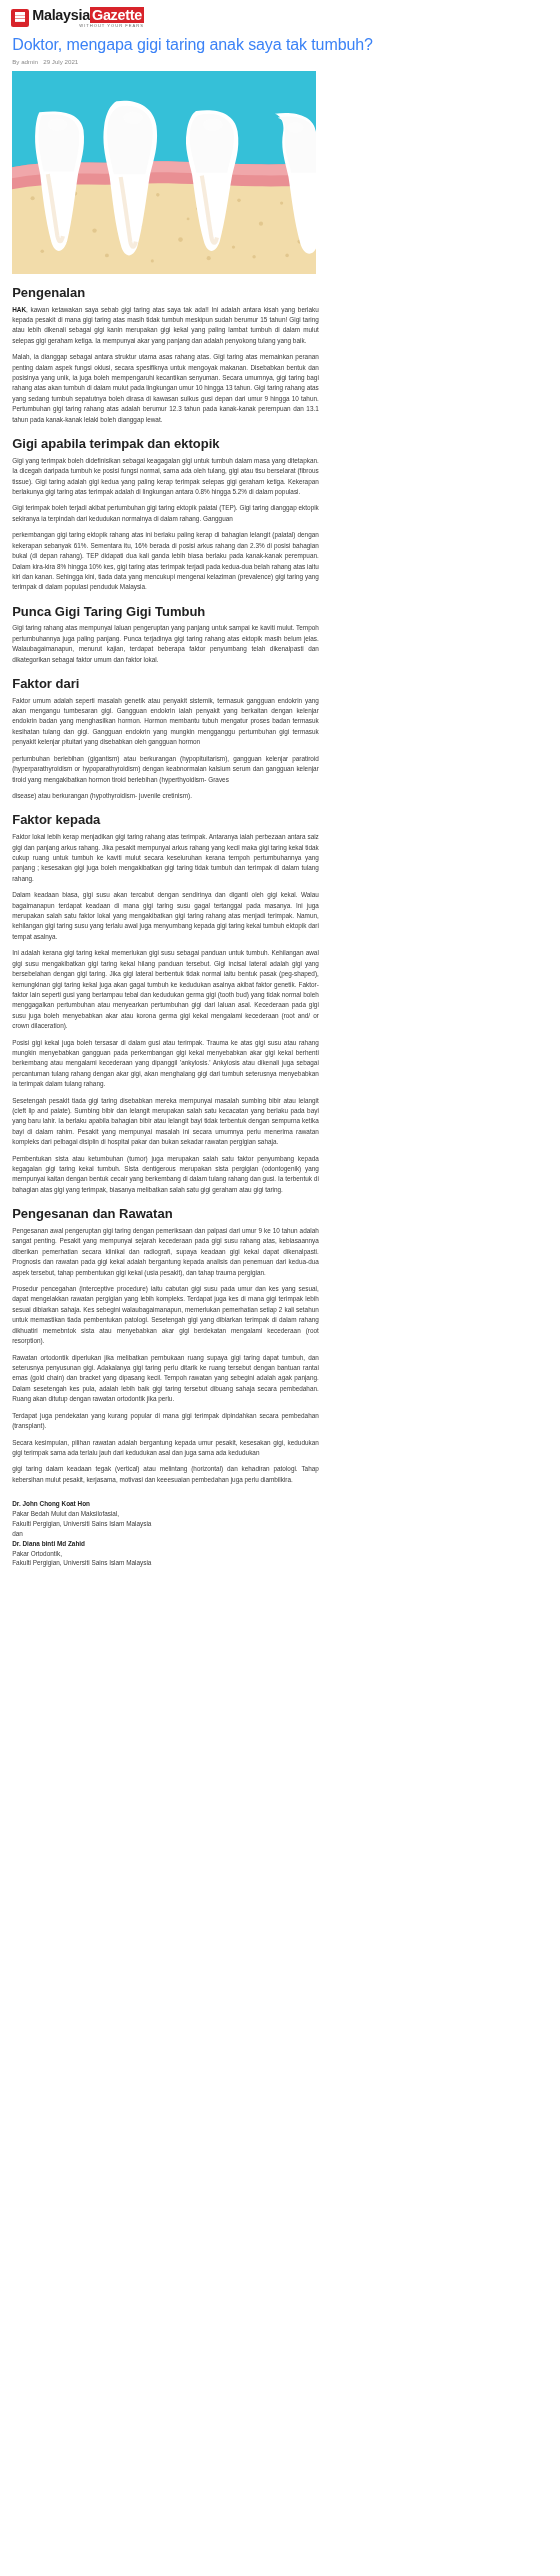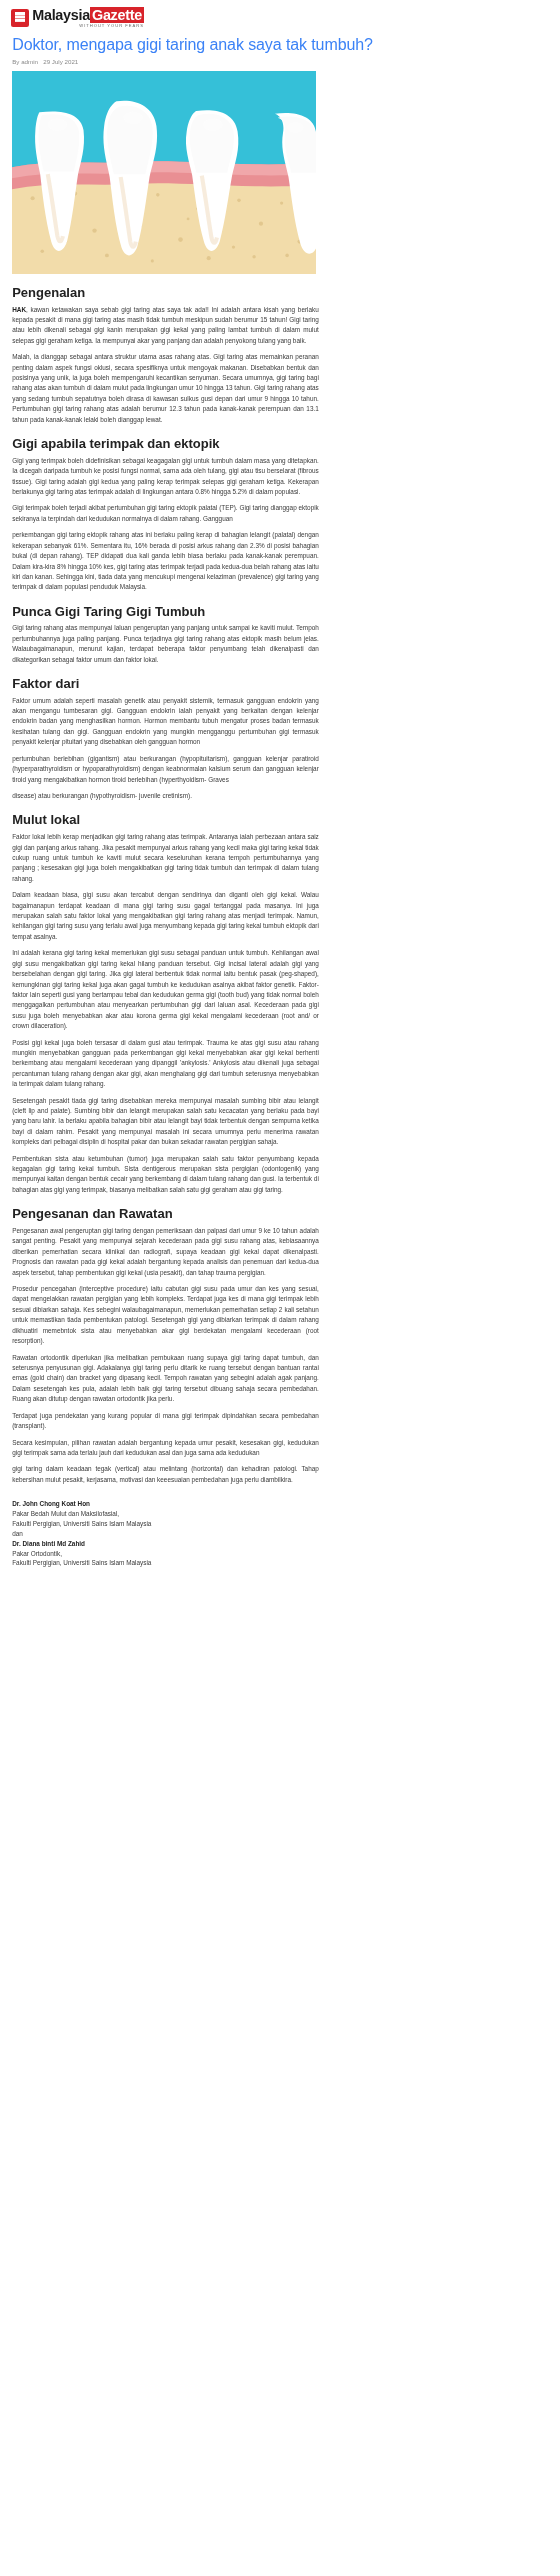--- a/index.html
+++ b/index.html
@@ -236,21 +236,21 @@
     <p class="para">perkembangan gigi taring ektopik rahang atas ini berlaku paling kerap di bahagian lelangit (palatal) dengan kekerapan sebanyak 61%. Sementara itu, 16% berada di posisi arkus rahang dan 2.3% di posisi bahagian bukal (di depan rahang). TEP didapati dua kali ganda lebih biasa berlaku pada kanak-kanak perempuan. Dalam kira-kira 8% hingga 10% kes, gigi taring atas terimpak terjadi pada kedua-dua belah rahang atas iaitu kiri dan kanan. Sehingga kini, tiada data yang mencukupi mengenai kelaziman (prevalence) gigi taring yang terimpak di dalam populasi penduduk Malaysia.</p>
 
     <h3 class="section-head">Punca Gigi Taring Gigi Tumbuh</h3>
     <p class="para">Gigi taring rahang atas mempunyai laluan pengeruptan yang panjang untuk sampai ke kaviti mulut. Tempoh pertumbuhannya juga paling panjang. Punca terjadinya gigi taring rahang atas ektopik masih belum jelas. Walaubagaimanapun, menurut kajian, terdapat beberapa faktor penyumbang telah dikenalpasti dan dikategorikan sebagai faktor umum dan faktor lokal.</p>
 
     <h3 class="section-head">Faktor dari</h3>
     <p class="para">Faktor umum adalah seperti masalah genetik atau penyakit sistemik, termasuk gangguan endokrin yang akan mengangu tumbesaran gigi. Gangguan endokrin ialah penyakit yang berkaitan dengan kelenjar endokrin badan yang menghasilkan hormon. Hormon membantu tubuh mengatur proses badan termasuk kesihatan tulang dan gigi. Gangguan endokrin yang mungkin mengganggu pertumbuhan gigi termasuk penyakit kelenjar pituitari yang disebabkan oleh gangguan hormon</p>
     <p class="para">pertumbuhan berlebihan (gigantism) atau berkurangan (hypopituitarism), gangguan kelenjar paratiroid (hyperparathyroidism or hypoparathyroidism) dengan keabnormalan kalsium serum dan gangguan kelenjar tiroid yang mengakibatkan hormon tiroid berlebihan (hyperthyoidism- Graves</p>
     <p class="para">disease) atau berkurangan (hypothyroidism- juvenile cretinism).</p>
 
-    <h3 class="section-head">Mulut lokal</h3>
+    <h3 class="section-head">Faktor kepada</h3>
     <p class="para">Faktor lokal lebih kerap menjadikan gigi taring rahang atas terimpak. Antaranya ialah perbezaan antara saiz gigi dan panjang arkus rahang. Jika pesakit mempunyai arkus rahang yang kecil maka gigi taring kekal tidak cukup ruang untuk tumbuh ke kaviti mulut secara keseluruhan kerana tempoh pertumbuhannya yang panjang ; kesesakan gigi juga boleh mengakibatkan gigi taring tidak tumbuh dan terimpak di dalam tulang rahang.</p>
     <p class="para">Dalam keadaan biasa, gigi susu akan tercabut dengan sendirinya dan diganti oleh gigi kekal. Walau bagaimanapun terdapat keadaan di mana gigi taring susu gagal tertanggal pada masanya. Ini juga merupakan salah satu faktor lokal yang mengakibatkan gigi taring rahang atas menjadi terimpak. Namun, kehilangan gigi taring susu yang terlalu awal juga menyumbang kepada gigi taring kekal tumbuh ektopik dari tempat asalnya.</p>
     <p class="para">Ini adalah kerana gigi taring kekal memerlukan gigi susu sebagai panduan untuk tumbuh. Kehilangan awal gigi susu mengakibatkan gigi taring kekal hilang panduan tersebut. Gigi incisal lateral adalah gigi yang bersebelahan dengan gigi taring. Jika gigi lateral berbentuk tidak normal iaitu bentuk pasak (peg-shaped), kemungkinan gigi taring kekal juga akan gagal tumbuh ke kedudukan asalnya akibat faktor genetik. Faktor-faktor lain seperti gusi yang bertampau tebal dan kedudukan germa gigi (tooth bud) yang tidak normal boleh menggagalkan pertumbuhan atau menyearkan pertumbuhan gigi dari laluan asal. Kecederaan pada gigi susu juga boleh menyebabkan akar atau korona germa gigi kekal mengalami kecederaan (root and/ or crown dilaceration).</p>
     <p class="para">Posisi gigi kekal juga boleh tersasar di dalam gusi atau terimpak. Trauma ke atas gigi susu atau rahang mungkin menyebabkan gangguan pada perkembangan gigi kekal menyebabkan akar gigi kekal berhenti berkembang atau mengalami kecederaan yang dipanggil 'ankylosis.' Ankylosis atau dikenali juga sebagai percantuman tulang rahang dengan akar gigi, akan menghalang gigi dari tumbuh seterusnya menyebabkan ia terimpak dalam tulang rahang.</p>
     <p class="para">Sesetengah pesakit tiada gigi taring disebabkan mereka mempunyai masalah sumbing bibir atau lelangit (cleft lip and palate). Sumbing bibir dan lelangit merupakan salah satu kecacatan yang berlaku pada bayi yang baru lahir. Ia berlaku apabila bahagian bibir atau lelangit bayi tidak terbentuk dengan sempurna ketika bayi di dalam rahim. Pesakit yang mempunyai masalah ini secara umumnya perlu menerima rawatan kompleks dari pelbagai disiplin di hospital pakar dan bukan sekadar rawatan pergigian sahaja.</p>
     <p class="para">Pembentukan sista atau ketumbuhan (tumor) juga merupakan salah satu faktor penyumbang kepada kegagalan gigi taring kekal tumbuh. Sista dentigerous merupakan sista pergigian (odontogenik) yang mempunyai kaitan dengan bentuk cecair yang berkembang di dalam tulang rahang dan gusi. Ia terbentuk di bahagian atas gigi yang terimpak, biasanya melibatkan salah satu gigi geraham atau gigi taring.</p>
 
     <h3 class="section-head">Pengesanan dan Rawatan</h3>
     <p class="para">Pengesanan awal pengeruptan gigi taring dengan pemeriksaan dan palpasi dari umur 9 ke 10 tahun adalah sangat penting. Pesakit yang mempunyai sejarah kecederaan pada gigi susu rahang atas, kebiasaannya diberikan pemerhatian secara klinikal dan radiografi, supaya keadaan gigi kekal dapat dikenalpasti. Prognosis dan rawatan pada gigi kekal adalah bergantung kepada analisis dan penemuan dari kedua-dua aspek tersebut, tahap pembentukan gigi kekal (usia pesakit), dan tahap trauma pergigian.</p>
     <p class="para">Prosedur pencegahan (interceptive procedure) iaitu cabutan gigi susu pada umur dan kes yang sesuai, dapat mengelakkan rawatan pergigian yang lebih kompleks. Terdapat juga kes di mana gigi terimpak lebih sesuai dibiarkan sahaja. Kes sebegini walaubagaimanapun, memerlukan pemerhatian setiap 2 kali setahun untuk memastikan tiada pembentukan patologi. Sesetengah gigi yang dibiarkan terimpak di dalam rahang dikhuatiri memebntok sista atau menyebabkan akar gigi berdekatan mengalami kecederaan (root resorption).</p>

